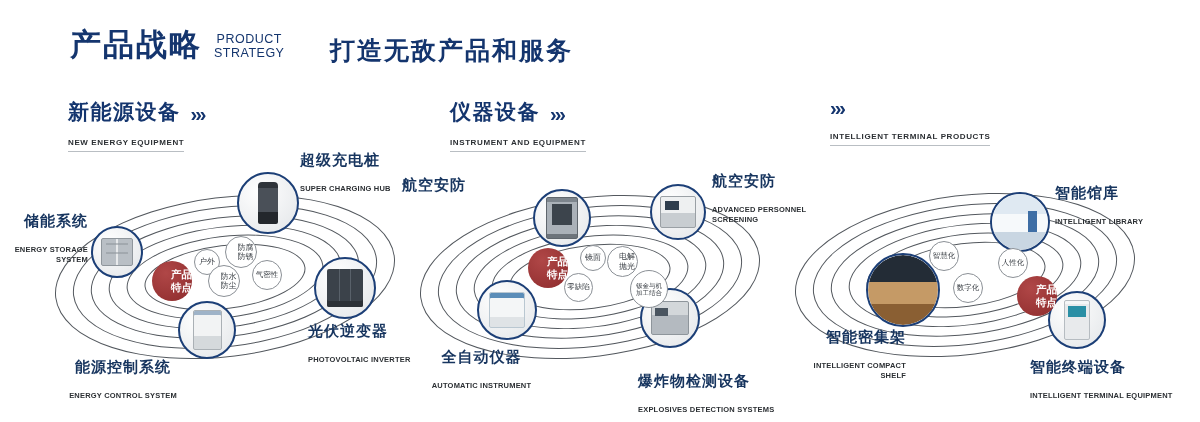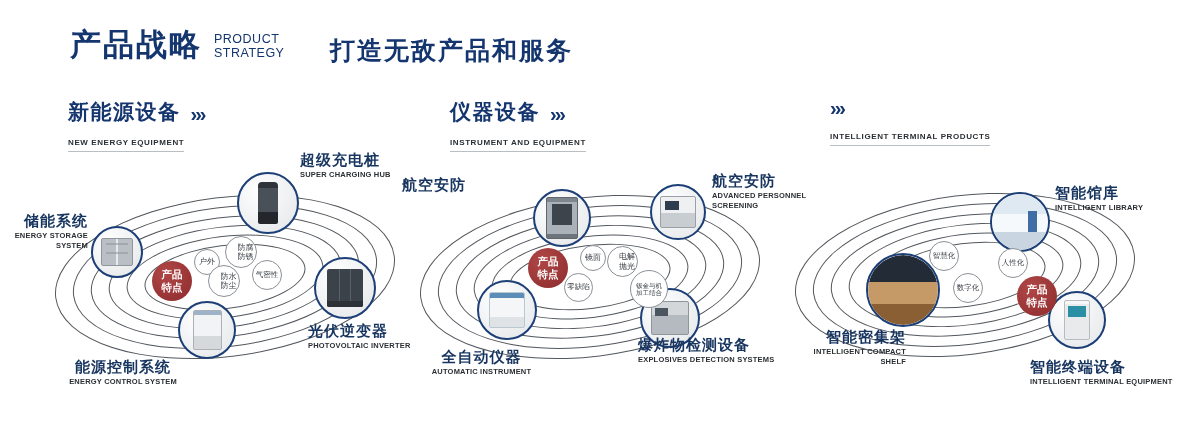--- a/index.html
+++ b/index.html
@@ -1,20 +1,20 @@
 <!DOCTYPE html>
 <html><head>
 <meta charset="utf-8">
 <style>
   html,body{margin:0;padding:0;background:#fff;}
   body{font-family:"Liberation Sans","DejaVu Sans",sans-serif;}
   .canvas{position:relative;width:1200px;height:422px;background:#ffffff;overflow:hidden;}
 
   
-  .brand{position:absolute;left:70px;top:24px;display:flex;align-items:flex-start;gap:12px;}
+  .brand{position:absolute;left:70px;top:24px;display:flex;align-items:flex-start;gap:12px;text-align:center;}
   .brand .cn{font-size:31px;font-weight:bold;color:#14356e;letter-spacing:2px;}
   .brand .en{font-size:12.5px;font-weight:normal;color:#14356e;line-height:1.08;margin-top:9px;letter-spacing:.5px;}
   .slogan{position:absolute;left:330px;top:34px;font-size:25px;font-weight:bold;color:#14356e;letter-spacing:2px;}
 
   
   .sec-head{position:absolute;}
   .sec-head .row{display:flex;align-items:flex-end;gap:10px;}
   .sec-head .cn{font-size:21px;font-weight:bold;color:#14356e;letter-spacing:1.5px;}
   .sec-head .chev{font-size:20px;font-weight:bold;color:#14356e;letter-spacing:-2px;line-height:1;padding-bottom:2px;}
   .sec-head .en{display:inline-block;font-size:8px;font-weight:bold;color:#2b2f33;letter-spacing:.6px;margin-top:12px;padding-bottom:4px;border-bottom:1px solid #b9bec3;}
@@ -48,35 +48,35 @@
   .d-explosives{width:66%;height:58%;background:linear-gradient(180deg,#d3d7da 0 40%,#b4bac0 40% 100%);border:1px solid #8e959b;}
   .d-explosives::after{content:"";position:absolute;left:10%;top:18%;width:34%;height:26%;background:#4a5560;}
   .d-library{background:linear-gradient(180deg,#dfe9f2 0 35%,#f6f9fb 35% 68%,#c9d6e2 68% 100%);}
   .d-library::after{content:"";position:absolute;right:20%;top:30%;width:16%;height:38%;background:#3e6ea5;}
   .d-shelf{background:linear-gradient(180deg,#232c36 0 38%,#c59a66 38% 70%,#8a5f33 70% 100%);}
   .d-terminal{width:46%;height:70%;background:linear-gradient(180deg,#f5f6f7 0 8%,#e8eaec 8% 100%);border:1px solid #b6bcc1;}
   .d-terminal::after{content:"";position:absolute;left:14%;top:12%;width:72%;height:30%;background:#2a8fa5;}
 
   
   .redc{position:absolute;z-index:4;border-radius:50%;background:radial-gradient(circle at 35% 30%,#b04747,#8d2b2c);
-        display:flex;align-items:center;justify-content:center;color:#fff;font-weight:bold;font-size:10.5px;text-align:center;}
+        display:flex;align-items:center;justify-content:flex-end;color:#fff;font-weight:bold;font-size:10.5px;text-align:center;}
   .redc span{display:block;width:2em;word-break:break-all;line-height:1.2;}
 
   
   .bubble{position:absolute;z-index:4;box-sizing:border-box;border:1px solid #8b9096;border-radius:50%;background:#fff;
           color:#3a3f45;font-size:8px;display:flex;align-items:center;justify-content:center;text-align:center;line-height:1.15;padding:2px;}
   .bubble span{display:inline-block;}
   .bubble.b-2col span{width:2em;word-break:break-all;padding-left:9px;}
   .bubble.b-4col span{width:4em;word-break:break-all;font-size:6.5px;}
   .bubble.small{font-size:7.5px;}
 
   
   .plabel{position:absolute;z-index:5;}
   .plabel .cn{font-size:15px;font-weight:bold;color:#17355f;letter-spacing:1px;line-height:1.15;}
-  .plabel .en{font-size:7.5px;font-weight:bold;color:#2b2f33;margin-top:2px;letter-spacing:.2px;line-height:1.3;}
+  .plabel .en{font-size:7.5px;font-weight:bold;color:#2b2f33;margin-top:16px;letter-spacing:.2px;line-height:1.3;}
   .ta-r{text-align:right;}
   .ta-c{text-align:center;}
   .side-label{position:absolute;z-index:5;font-size:15px;font-weight:bold;color:#17355f;letter-spacing:1px;}
 </style>
 </head>
 <body>
 
 <div class="canvas">
 
   <div class="brand">
@@ -199,21 +199,21 @@
 
   <div class="side-label" style="left:402px;top:176px;">航空安防</div>
   <div class="plabel" style="left:712px;top:172px;width:100px;">
     <div class="cn">航空安防</div>
     <div class="en">ADVANCED PERSONNEL SCREENING</div>
   </div>
   <div class="plabel ta-c" style="left:424px;top:348px;width:115px;">
     <div class="cn">全自动仪器</div>
     <div class="en">AUTOMATIC INSTRUMENT</div>
   </div>
-  <div class="plabel" style="left:638px;top:336px;width:140px;">
+  <div class="plabel" style="left:638px;top:372px;width:140px;">
     <div class="cn">爆炸物检测设备</div>
     <div class="en">EXPLOSIVES DETECTION SYSTEMS</div>
   </div>
 
   <div class="sec-head" style="left:830px;top:98px;">
     <div class="row">
       <span class="chev">›››</span>
     </div>
     <span class="en">INTELLIGENT TERMINAL PRODUCTS</span>
   </div>

